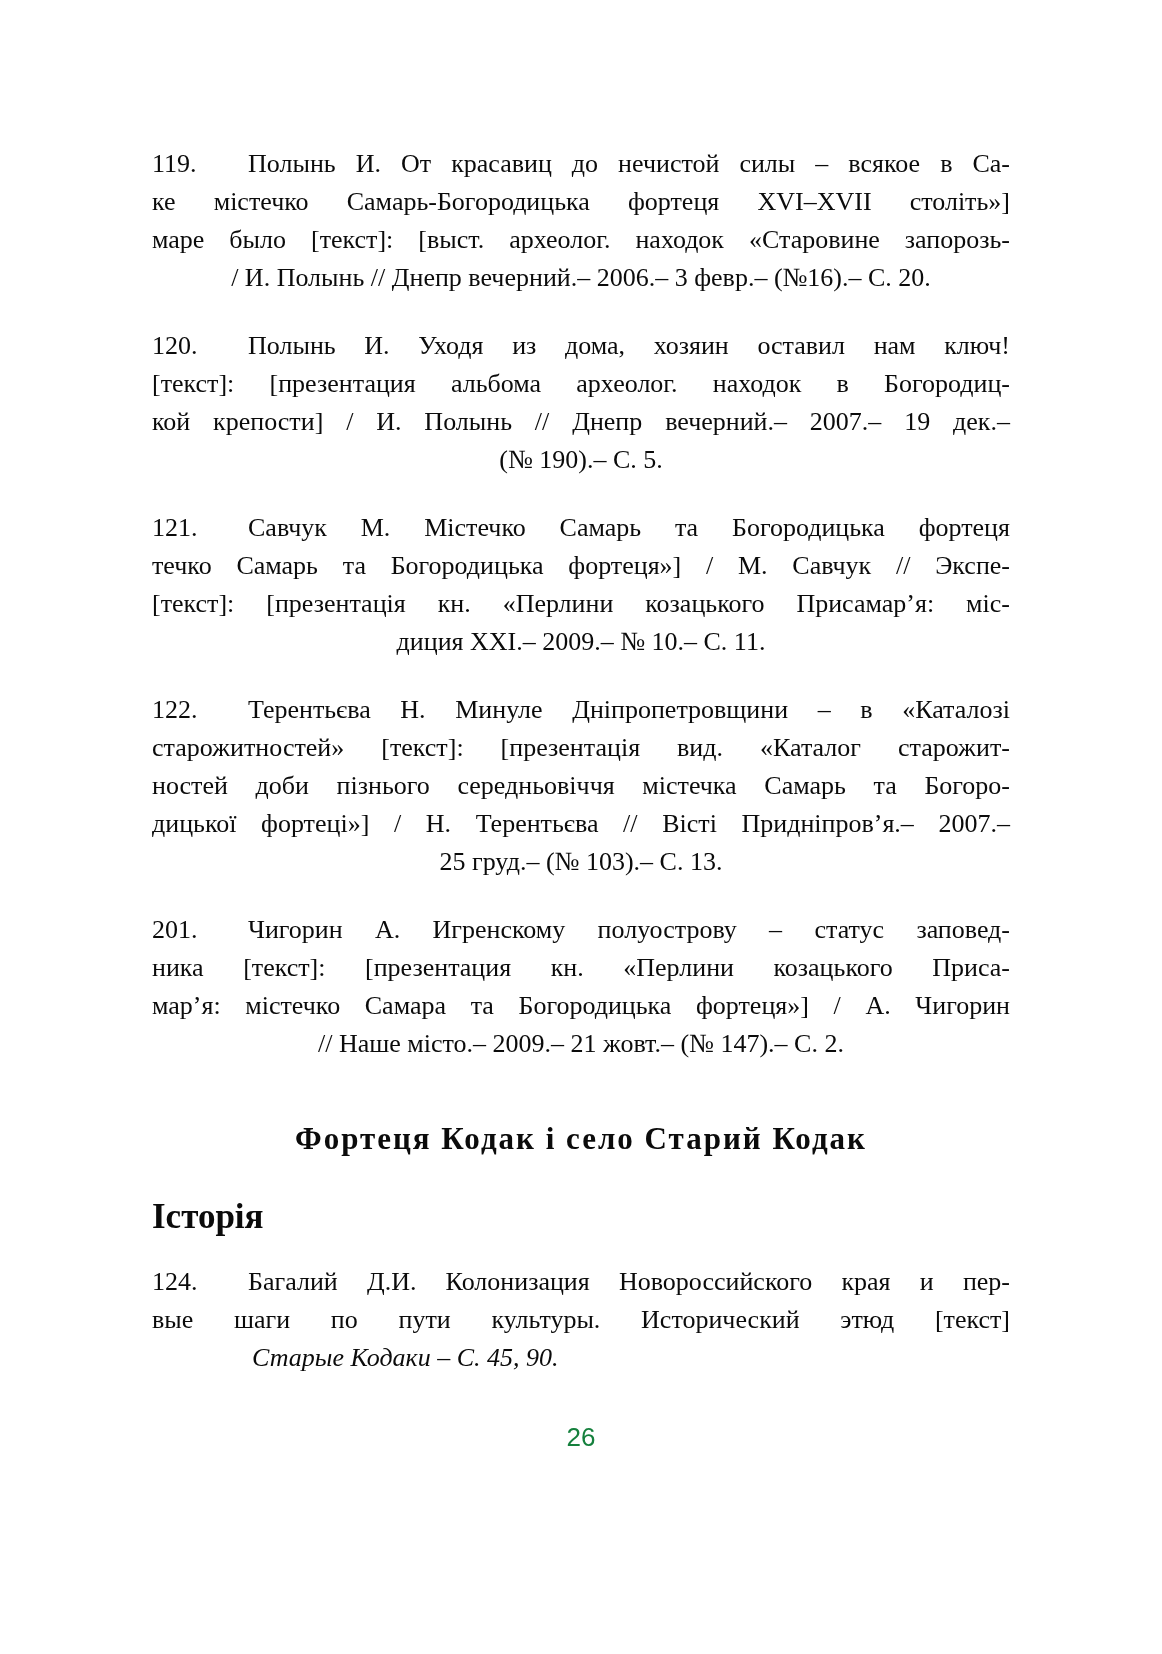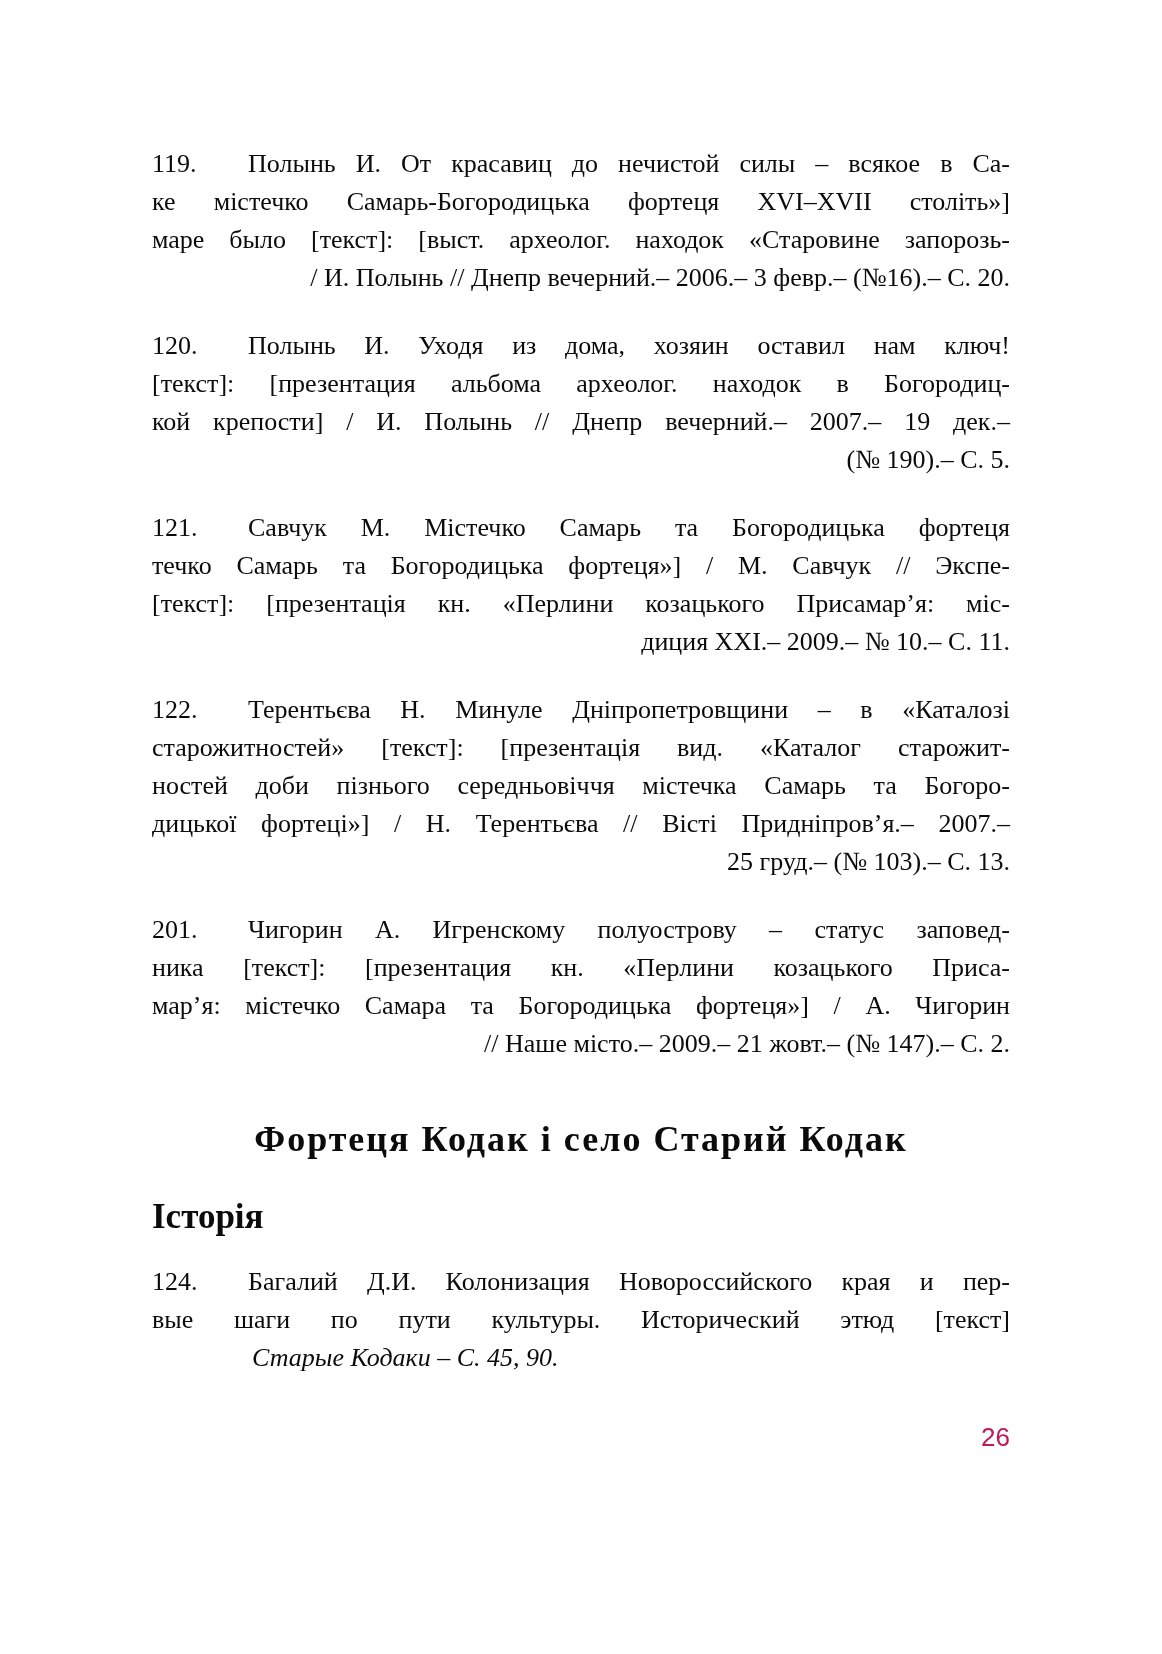--- a/index.html
+++ b/index.html
@@ -16,53 +16,53 @@
   .content {
     position: absolute;
     left: 152px;
     top: 145px;
     width: 858px;
     font-size: 26px;
     line-height: 38px;
   }
   .entry { margin: 0 0 30px 0; }
   .line { text-align: justify; text-align-last: justify; }
-  .line.last { text-align: right; text-align-last: auto; }
+  .line.last { text-align: center; text-align-last: auto; }
   .num { display: inline-block; width: 96px; }
   .note {
     padding-left: 100px;
     font-style: italic;
     text-align: left;
     text-align-last: auto;
   }
   .section-heading {
     font-weight: bold;
-    font-size: 36px;
+    font-size: 31px;
     line-height: 44px;
     letter-spacing: 2px;
     text-align: center;
     margin: 54px 0 0 0;
   }
   .subsection-heading {
     font-weight: bold;
     font-size: 35px;
     line-height: 40px;
     text-align: left;
     margin: 36px 0 0 0;
   }
   .entry-last { margin-top: 26px; margin-bottom: 12px; }
   .page-number {
     position: absolute;
     top: 1422px;
     left: 152px;
     width: 858px;
-    text-align: right;
+    text-align: center;
     font-family: "Liberation Sans", sans-serif;
     font-size: 26px;
-    color: #be185d;
+    color: #15803d;
   }
 </style>
 </head>
 <body>
 
 <div class="page">
   <div class="content">
 
     <div class="entry">
       <div class="line"><span class="num">119.</span><span>Полынь И. От красавиц до нечистой силы – всякое в Са-</span></div>

